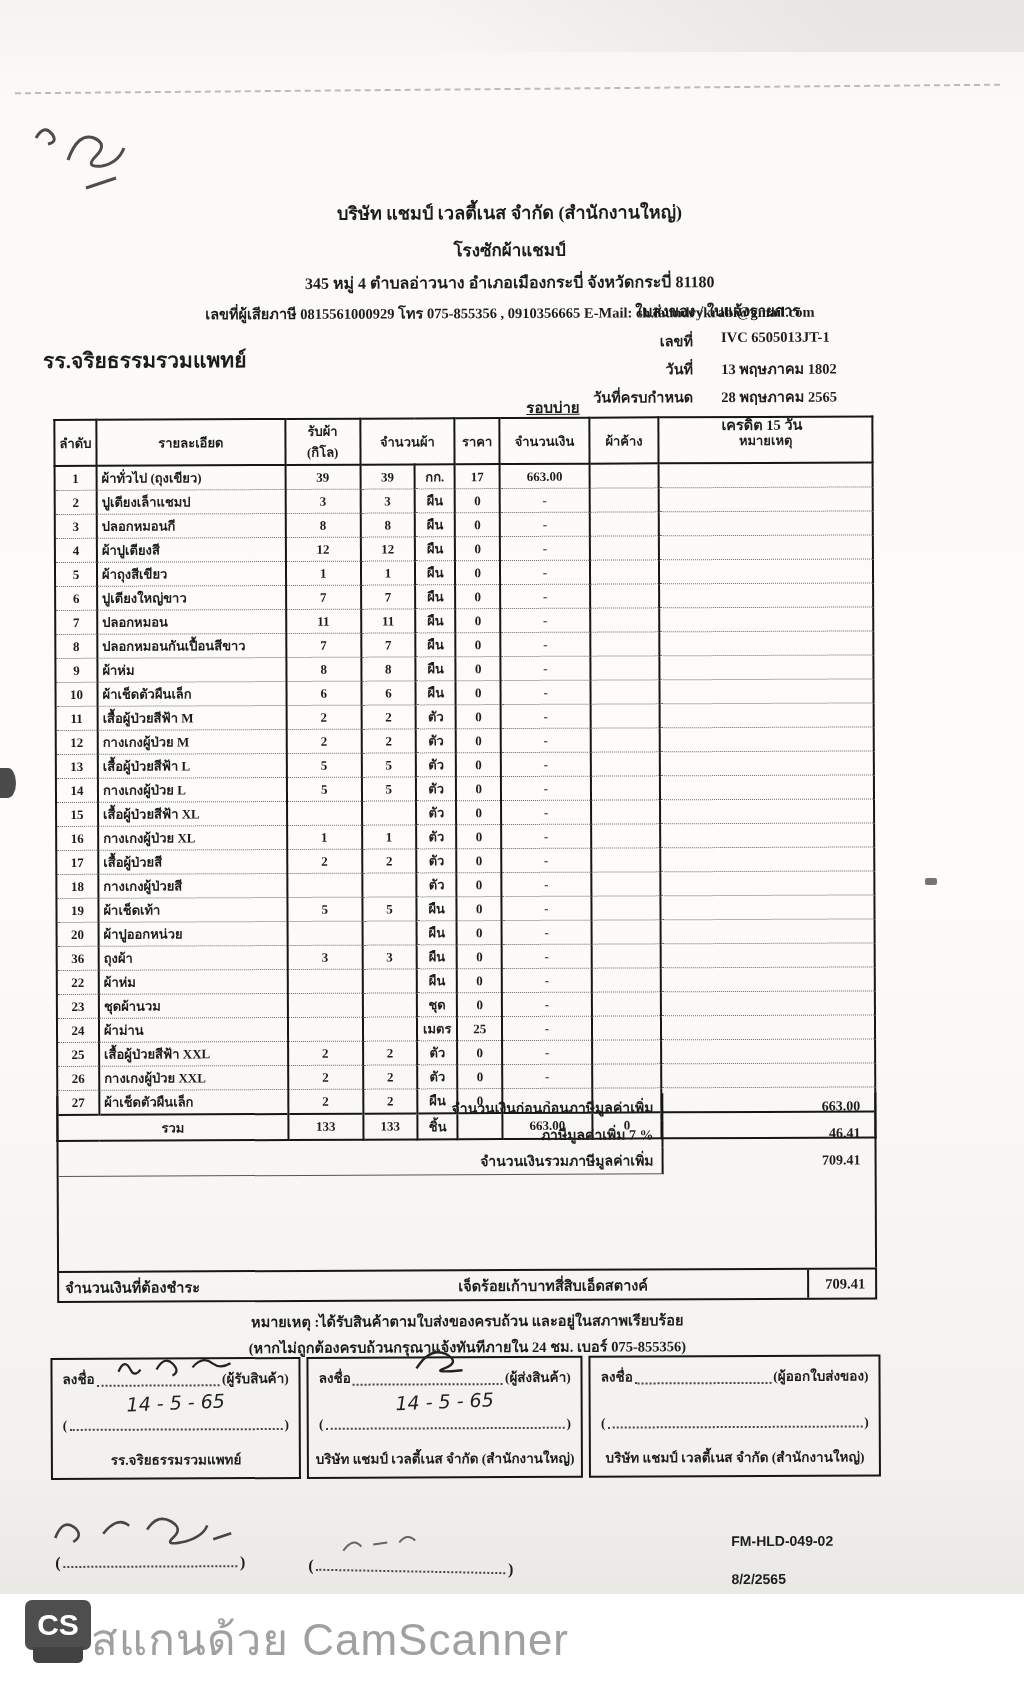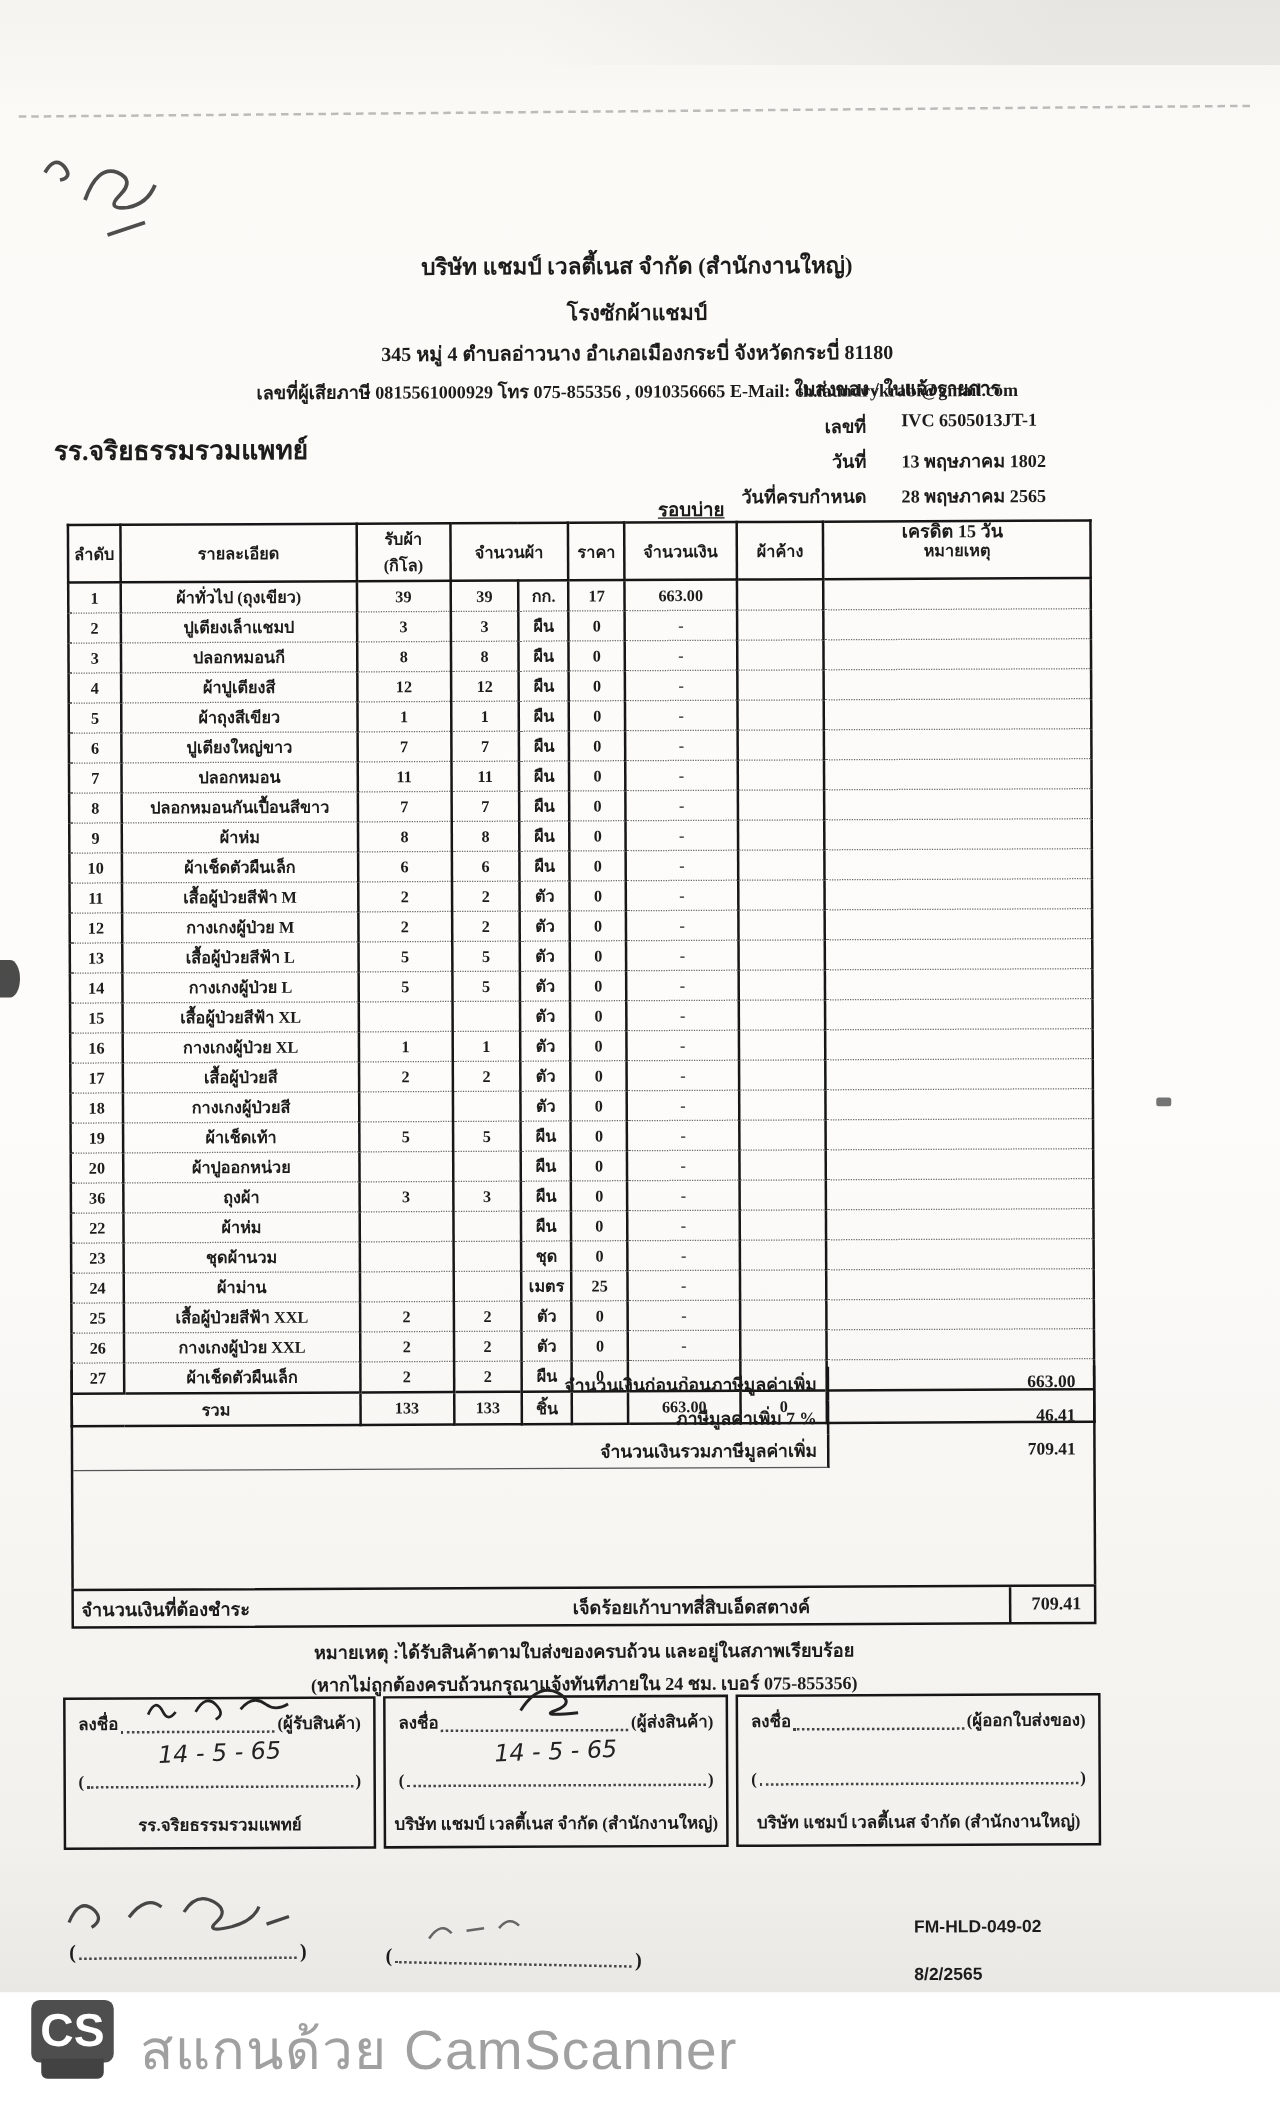--- a/index.html
+++ b/index.html
@@ -31,21 +31,21 @@
   .docinfo .val { padding-left:28px; }
   .customer { position:absolute; left:45px; top:342px; font-size:21px; font-weight:bold; }
   .round { position:absolute; left:528px; top:396px; font-size:15px; font-weight:bold; text-decoration:underline; }
 
   
   table.items { position:absolute; left:55px; top:417px; width:820px; border-collapse:collapse;
                 font-size:13px; font-weight:bold; }
   table.items th, table.items td { border-left:2px solid #161616; border-right:2px solid #161616; padding:1px 4px; }
   table.items thead th { border-top:2px solid #161616; border-bottom:2px solid #161616; height:28px; font-size:13px; }
   table.items tbody td { border-bottom:1px dotted #6b6b6b; height:22px; text-align:center; }
-  table.items tbody td.c-desc { text-align:center;margin-left:36px; }
+  table.items tbody td.c-desc { text-align:left;margin-left:36px; }
   table.items tfoot td { border-top:2px solid #161616; border-bottom:2px solid #161616; height:26px; text-align:center; }
 
   
   .sumwrap { position:absolute; left:55px; top:1094px; width:820px; height:175px;
              border-left:2px solid #161616; border-right:2px solid #161616; }
   .sumrow { display:flex; align-items:center; height:27px; font-weight:bold; font-size:14px; }
   .sumrow .slbl { width:605px; text-align:right; padding-right:8px; border-right:2px solid #161616; height:100%; display:flex; align-items:center; justify-content:flex-end; }
   .sumrow .sval { flex:1; text-align:right; padding-right:14px; }
   .sumrow.last .slbl { border-bottom:1px solid #555; }
 
@@ -79,23 +79,23 @@
   .bparen1 { position:absolute; left:52px; top:1552px; width:190px; display:flex; align-items:flex-end; font-weight:bold; }
   .bparen2 { position:absolute; left:305px; top:1558px; width:205px; display:flex; align-items:flex-end; font-weight:bold; transform:rotate(1.3deg); }
   .bparen1 .fill,.bparen2 .fill { flex:1; border-bottom:2px dotted #444; margin:0 3px 4px; height:8px; }
   .formno { position:absolute; left:728px; top:1534px; font-family:"Liberation Sans",sans-serif; font-size:14px; font-weight:bold; }
   .formdate { position:absolute; left:728px; top:1572px; font-family:"Liberation Sans",sans-serif; font-size:14px; font-weight:bold; }
 
   
   .csbar { position:absolute; left:0; top:1594px; width:1024px; height:87px; background:#fff; }
   .cslogo { position:absolute; left:25px; top:6px; width:66px; height:68px; }
   .cslogo .box { width:66px; height:50px; background:#4e4e4e; border-radius:7px; display:flex; align-items:center;
-                 justify-content:center; color:#fff; font-family:"Liberation Sans",sans-serif; font-weight:bold; font-size:37px; }
+                 justify-content:center; color:#fff; font-family:"Liberation Sans",sans-serif; font-weight:bold; font-size:30px; }
   .cslogo .tab { width:50px; height:16px; background:#424242; margin:-3px auto 0; border-radius:0 0 5px 5px; }
-  .cstext { position:absolute; left:112px; top:10px; font-family:"Liberation Sans","DejaVu Sans",sans-serif;
+  .cstext { position:absolute; left:91px; top:10px; font-family:"Liberation Sans","DejaVu Sans",sans-serif;
             font-size:44px; color:#a0a0a0; letter-spacing:1px; }
 </style>
 </head>
 <body>
 
 <div class="paper">
   <div class="artifact top-shade"></div>
   <div class="artifact dash-line"></div>
   <div class="artifact edge-mark"></div>
   <div class="artifact right-tick"></div>

